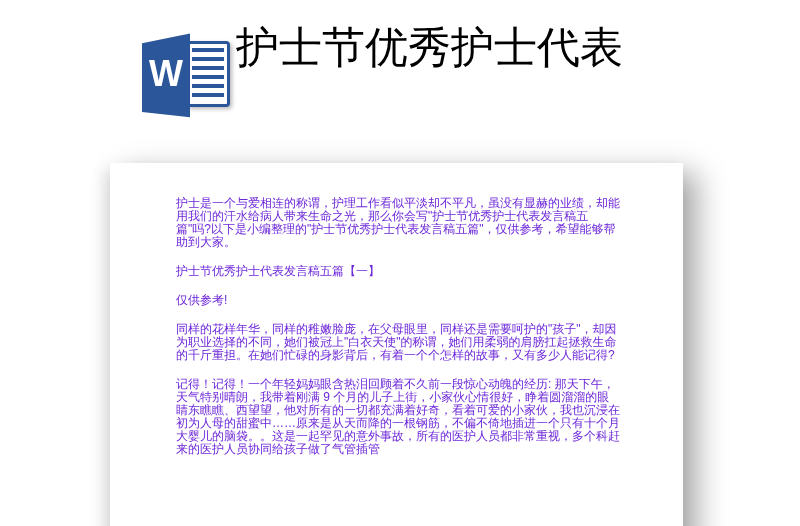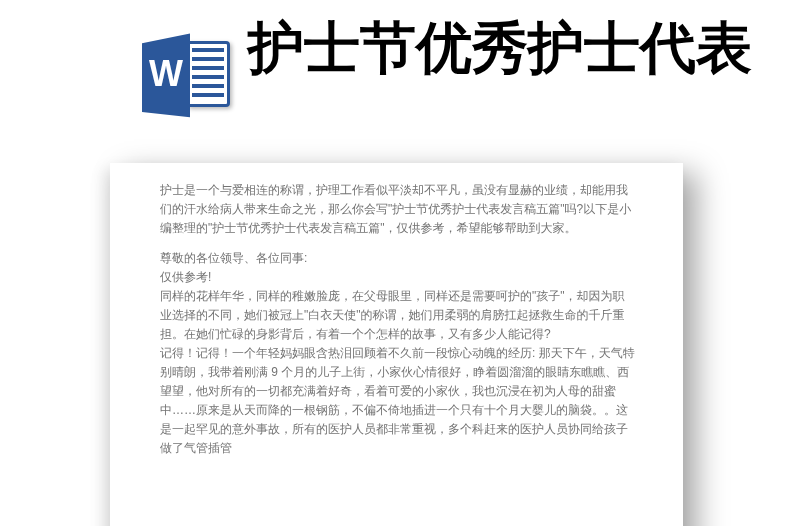--- a/index.html
+++ b/index.html
@@ -33,38 +33,38 @@
     position: absolute; left: 0; top: 0; width: 48px; height: 85px;
     background: #2B579A;
     clip-path: polygon(0% 12%, 100% 0.5%, 100% 99%, 0% 93%);
     display: flex; align-items: center; justify-content: center;
   }
   .word-panel .w-letter {
     color: #ffffff; font-size: 36px; font-weight: bold;
     transform: translateY(-2px);
   }
   .page-title {
-    position: absolute; left: 248px; top: 22px; width: 430px;
-    font-size: 56px; line-height: 51px; font-weight: bold;
+    position: absolute; left: 236px; top: 22px; width: 430px;
+    font-size: 43px; line-height: 51px; font-weight: normal;
     color: #000000; white-space: nowrap;
   }
 
   
   .doc-page {
     position: absolute; left: 110px; top: 163px;
     width: 573px; height: 420px;
     box-sizing: border-box;
     background: #ffffff;
     padding: 18px 47px 0 50px;
     box-shadow: 14px 10px 28px rgba(0,0,0,0.35), -6px 6px 14px rgba(0,0,0,0.10);
   }
   .para {
-    margin: 0;
-    font-size: 12px; line-height: 19px;
-    color: #737373;
+    margin: 16px;
+    font-size: 12px; line-height: 13px;
+    color: #6d28d9;
     word-break: break-all;
   }
   .para.gap { margin-bottom: 11px; }
 </style>
 </head>
 <body>
 
 <div class="doc-header">
   <div class="word-icon">
     <div class="word-sheet">
@@ -74,17 +74,17 @@
       <span class="w-letter">W</span>
     </div>
   </div>
   <div class="page-title">
     <div>护士节优秀护士代表</div>
   </div>
 </div>
 
 <div class="doc-page">
   <p class="para gap">护士是一个与爱相连的称谓，护理工作看似平淡却不平凡，虽没有显赫的业绩，却能用我们的汗水给病人带来生命之光，那么你会写"护士节优秀护士代表发言稿五篇"吗?以下是小编整理的"护士节优秀护士代表发言稿五篇"，仅供参考，希望能够帮助到大家。</p>
-  <p class="para">尊敬的各位领导、各位同事:</p>
+  <p class="para">护士节优秀护士代表发言稿五篇【一】</p>
   <p class="para">仅供参考!</p>
   <p class="para">同样的花样年华，同样的稚嫩脸庞，在父母眼里，同样还是需要呵护的"孩子"，却因为职业选择的不同，她们被冠上"白衣天使"的称谓，她们用柔弱的肩膀扛起拯救生命的千斤重担。在她们忙碌的身影背后，有着一个个怎样的故事，又有多少人能记得?</p>
   <p class="para">记得！记得！一个年轻妈妈眼含热泪回顾着不久前一段惊心动魄的经历: 那天下午，天气特别晴朗，我带着刚满 9 个月的儿子上街，小家伙心情很好，睁着圆溜溜的眼睛东瞧瞧、西望望，他对所有的一切都充满着好奇，看着可爱的小家伙，我也沉浸在初为人母的甜蜜中……原来是从天而降的一根钢筋，不偏不倚地插进一个只有十个月大婴儿的脑袋。。这是一起罕见的意外事故，所有的医护人员都非常重视，多个科赶来的医护人员协同给孩子做了气管插管</p>
 </div>
 
 </body></html>

